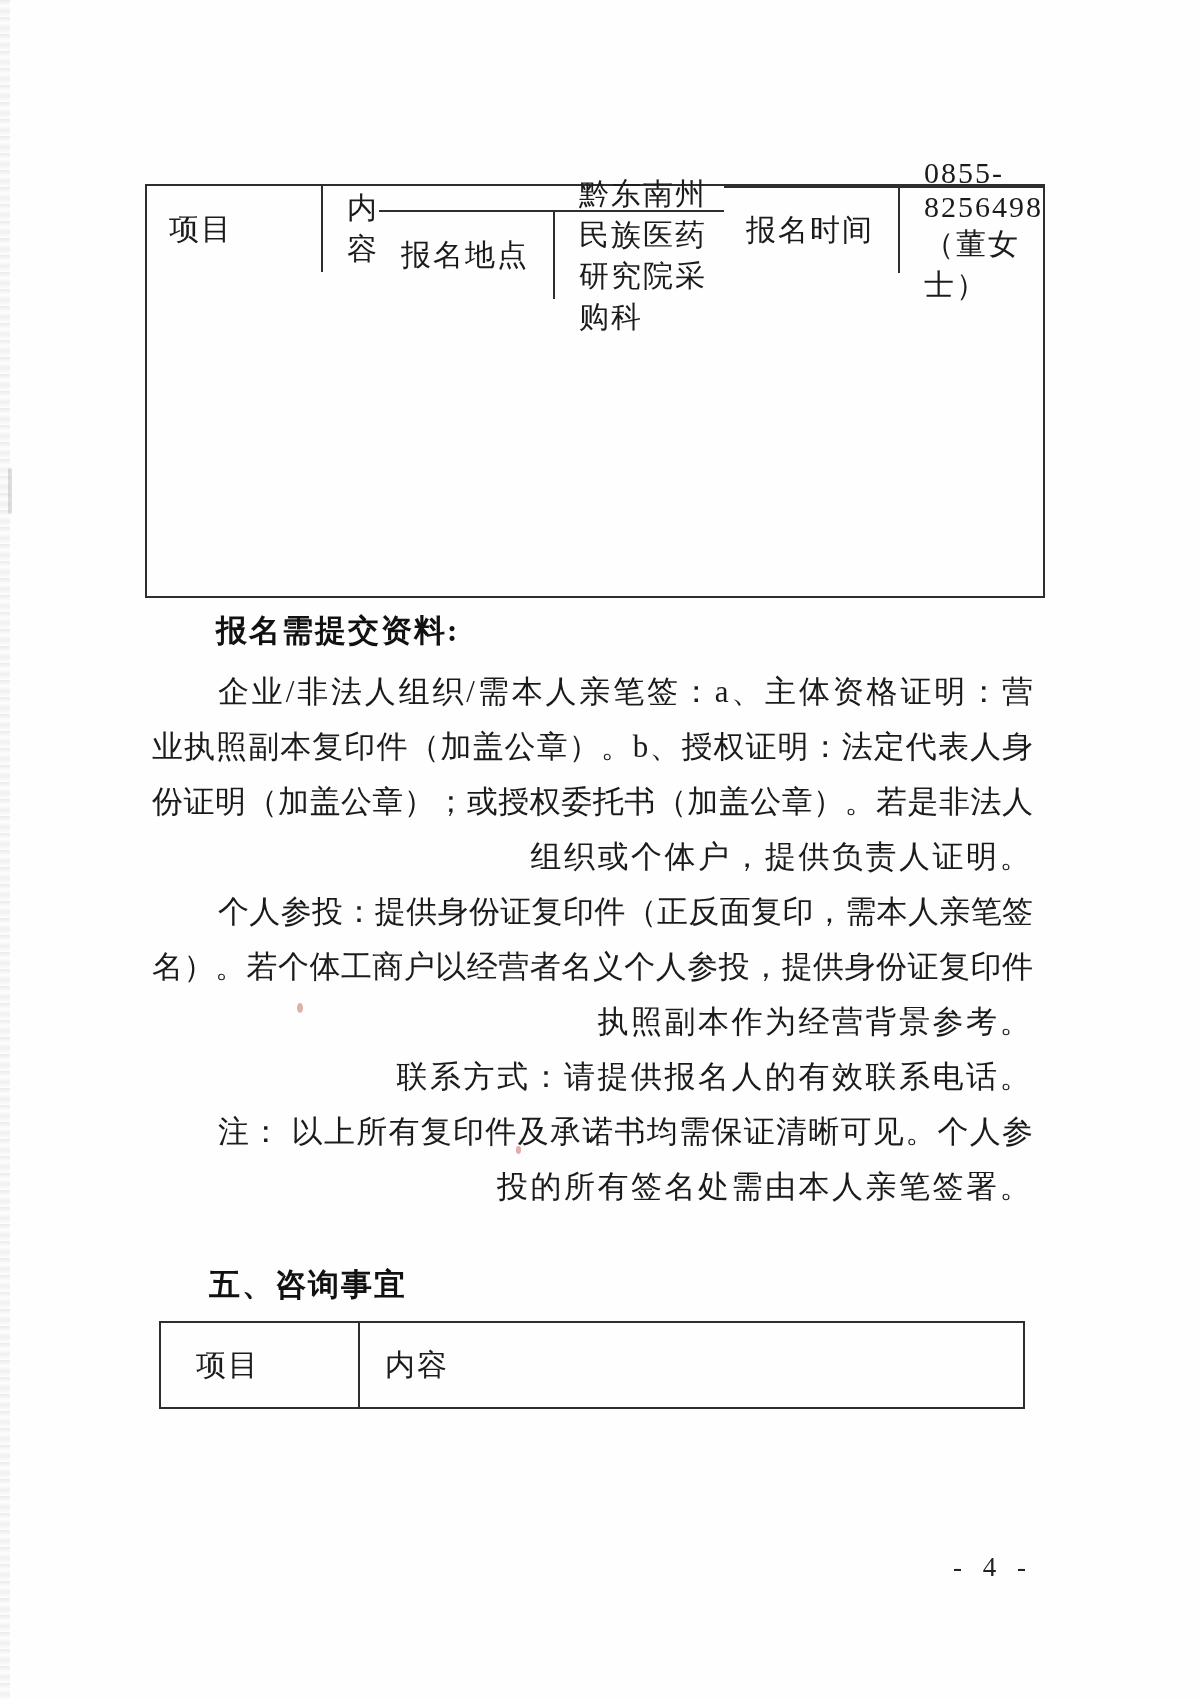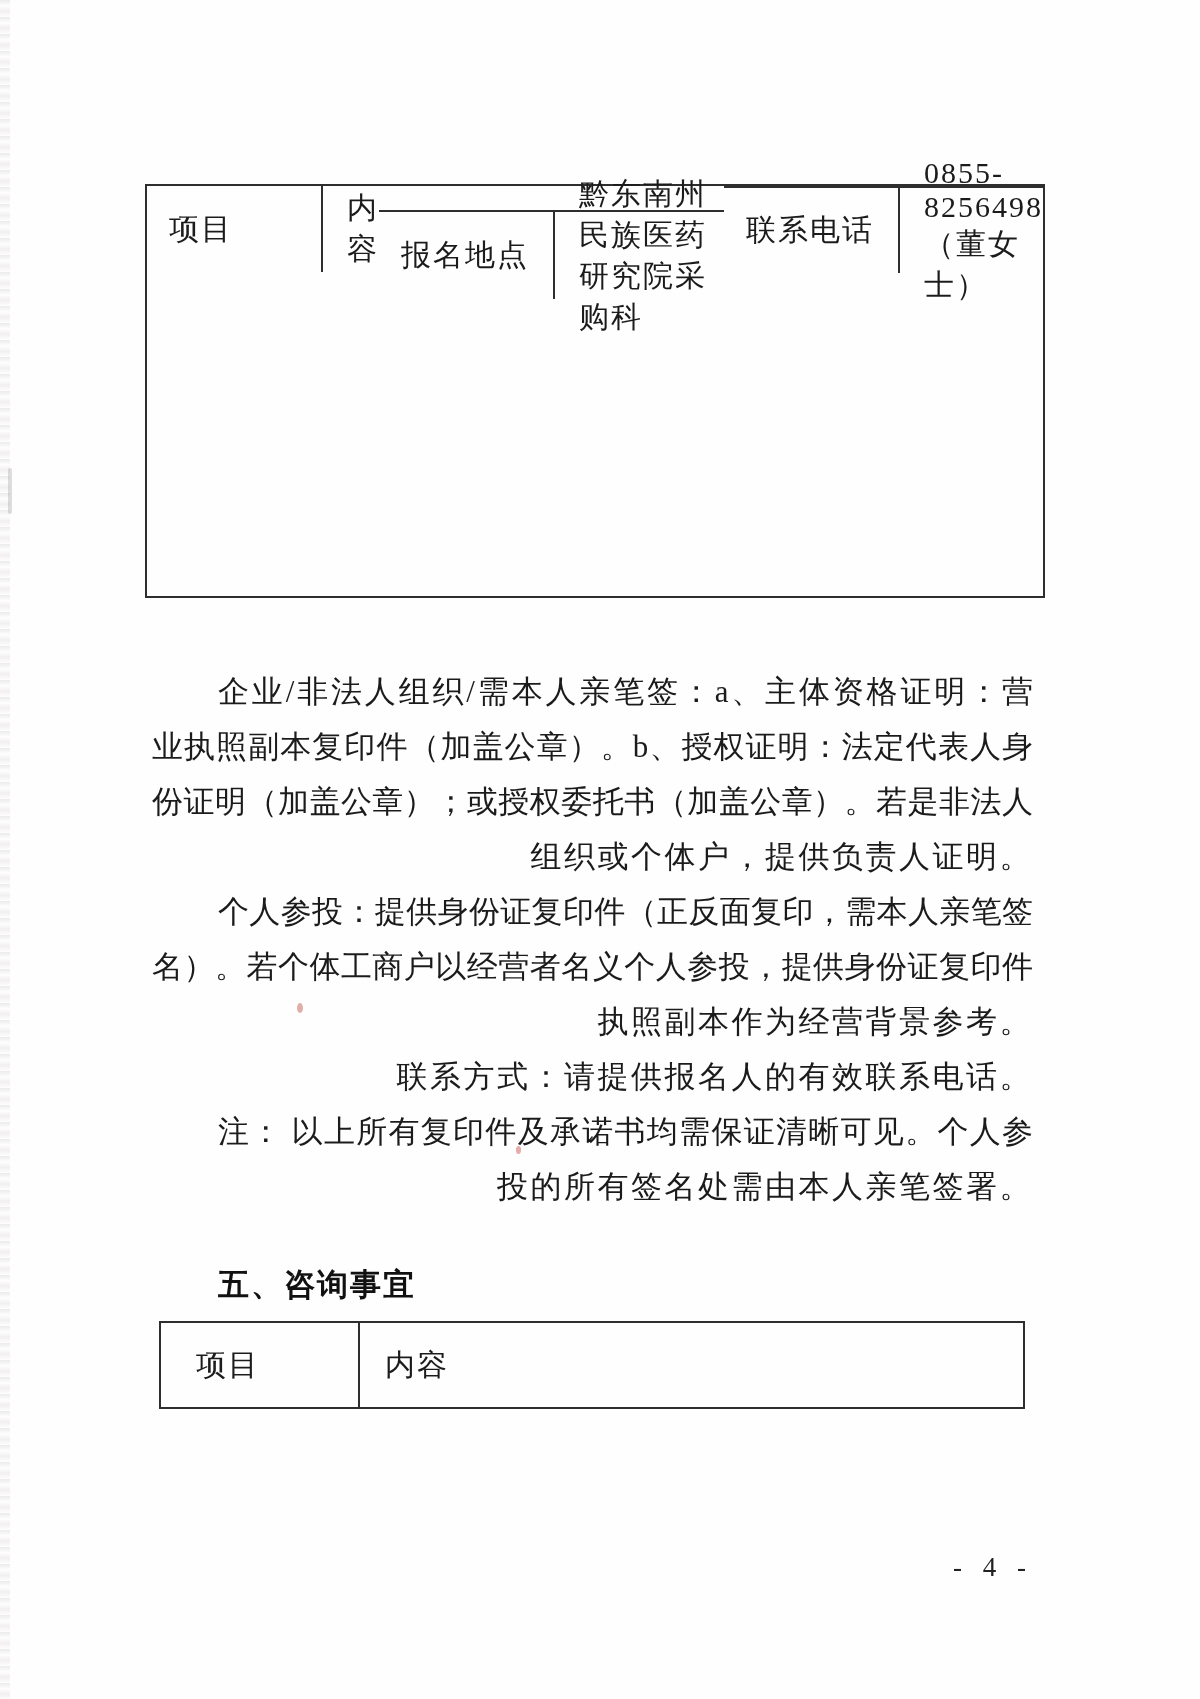--- a/index.html
+++ b/index.html
@@ -88,43 +88,44 @@
     <div class="trow" style="height:89px;margin-top:24px;">
       <div class="tcell lab">
         <span>报名地点</span>
       </div>
       <div class="tcell val">
         <span>黔东南州民族医药研究院采购科</span>
       </div>
     </div>
     <div class="trow" style="height:87px;">
       <div class="tcell lab">
-        <span>联系电话</span>
+        <span>报名时间</span>
       </div>
       <div class="tcell val">
         <span>0855-8256498（董女士）</span>
       </div>
     </div>
   </div>
 
+  <div class="h-bold" style="left:216px;top:610px;">报名需提交资料:</div>
 
   <div class="bodytext">
     <div class="line indent">企业/非法人组织/需本人亲笔签：a、主体资格证明：营</div>
     <div class="line">业执照副本复印件（加盖公章）。b、授权证明：法定代表人身</div>
     <div class="line">份证明（加盖公章）；或授权委托书（加盖公章）。若是非法人</div>
     <div class="line plain">组织或个体户，提供负责人证明。</div>
     <div class="line indent">个人参投：提供身份证复印件（正反面复印，需本人亲笔签</div>
     <div class="line">名）。若个体工商户以经营者名义个人参投，提供身份证复印件</div>
     <div class="line plain">执照副本作为经营背景参考。</div>
     <div class="line plain indent">联系方式：请提供报名人的有效联系电话。</div>
     <div class="line indent">注： 以上所有复印件及承诺书均需保证清晰可见。个人参</div>
     <div class="line plain">投的所有签名处需由本人亲笔签署。</div>
   </div>
 
-  <div class="h-bold" style="left:218px;top:1264px;font-family:'Liberation Sans','DejaVu Sans',sans-serif;">五、咨询事宜</div>
+  <div class="h-bold" style="left:209px;top:1264px;font-family:'Liberation Sans','DejaVu Sans',sans-serif;">五、咨询事宜</div>
 
   <div class="tbl tbl2" style="left:159px;top:1321px;width:866px;height:88px;">
     <div class="trow" style="height:84px;">
       <div class="tcell lab">
         <span>项目</span>
       </div>
       <div class="tcell val">
         <span>内容</span>
       </div>
     </div>

